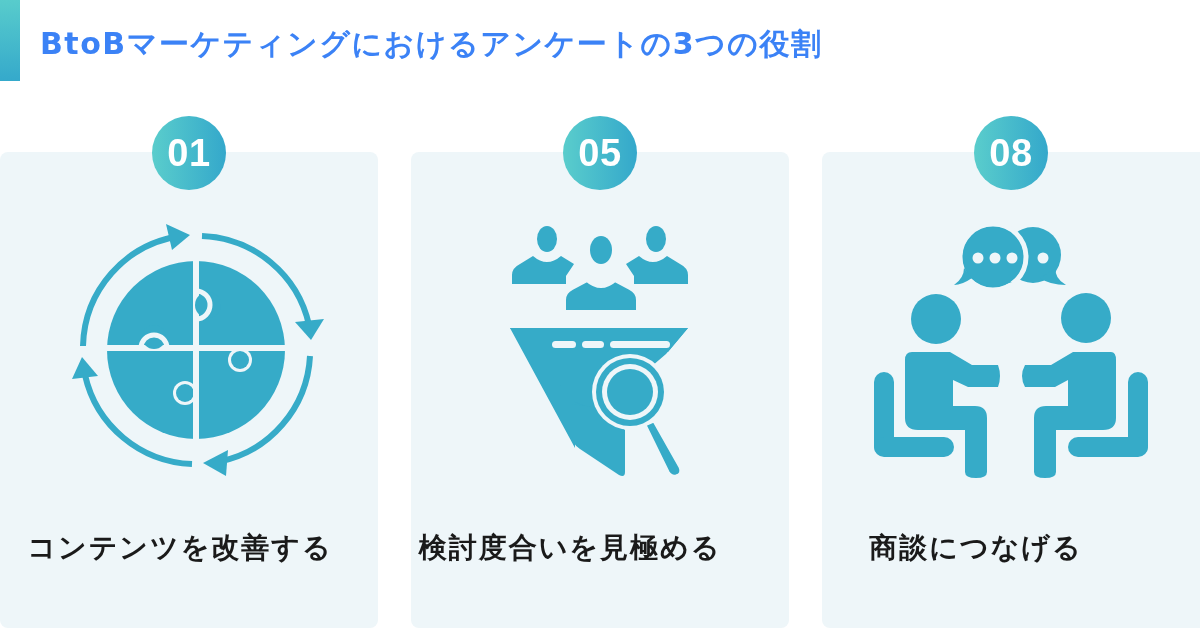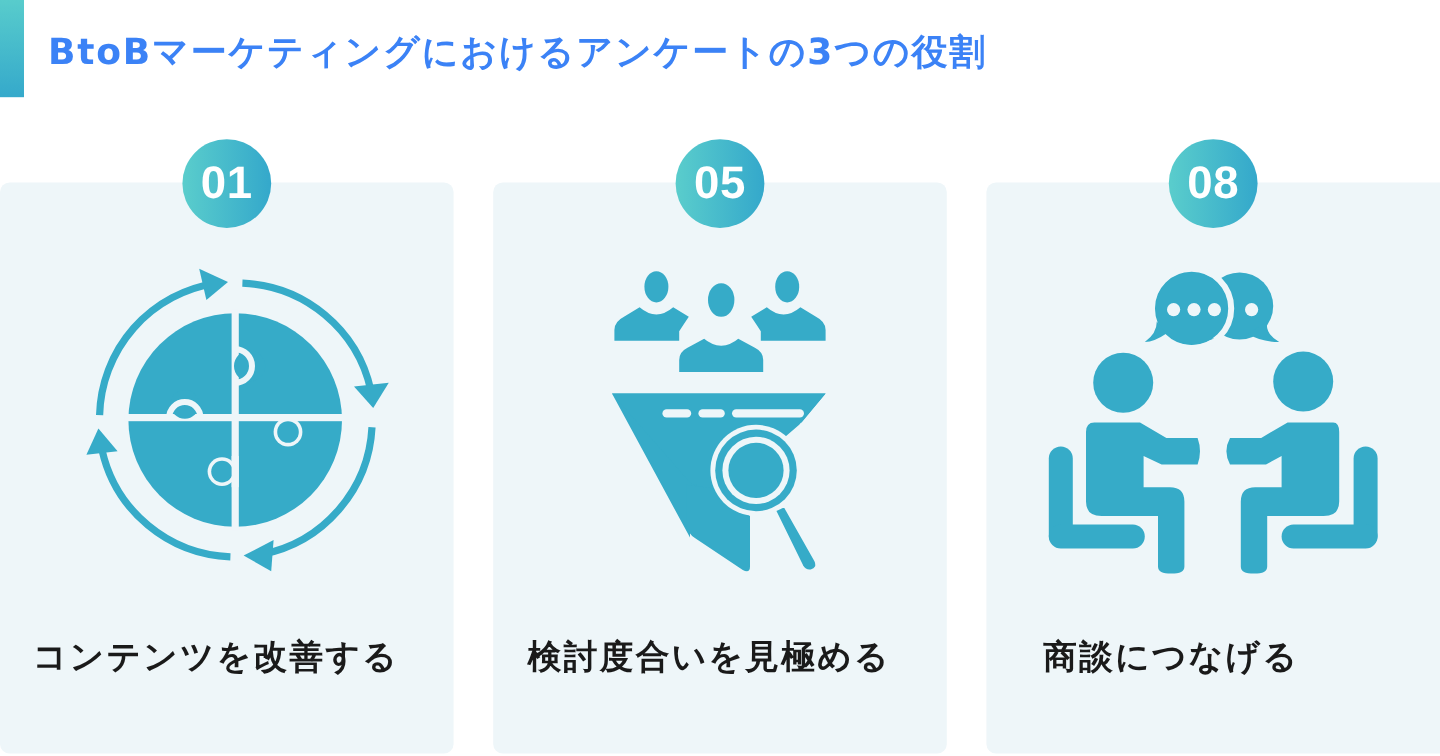--- a/index.html
+++ b/index.html
@@ -37,21 +37,21 @@
     .badge.b2 { left: 563px; }
     .badge.b3 { left: 974px; }
     .icon-svg { position: absolute; top: 0; left: 0; width: 1200px; height: 630px; pointer-events: none; }
     .icon-svg .ic { pointer-events: auto; }
     .caption {
       position: absolute; top: 528px; width: 360px; text-align: center;
       font-size: 28px; font-weight: bold; letter-spacing: 2px; line-height: 40px;
       color: #1a1a1a; white-space: nowrap;
     }
     .caption.t1 { left: 0; }
-    .caption.t2 { left: 411px; }
+    .caption.t2 { left: 390px; }
     .caption.t3 { left: 796px; }
   </style>
 </head>
 <body>
 
 <div class="accent-bar"></div>
 <h1 class="page-title" style="margin:0;">BtoBマーケティングにおけるアンケートの3つの役割</h1>
 
 <div class="card c1"></div>
 <div class="card c2"></div>

